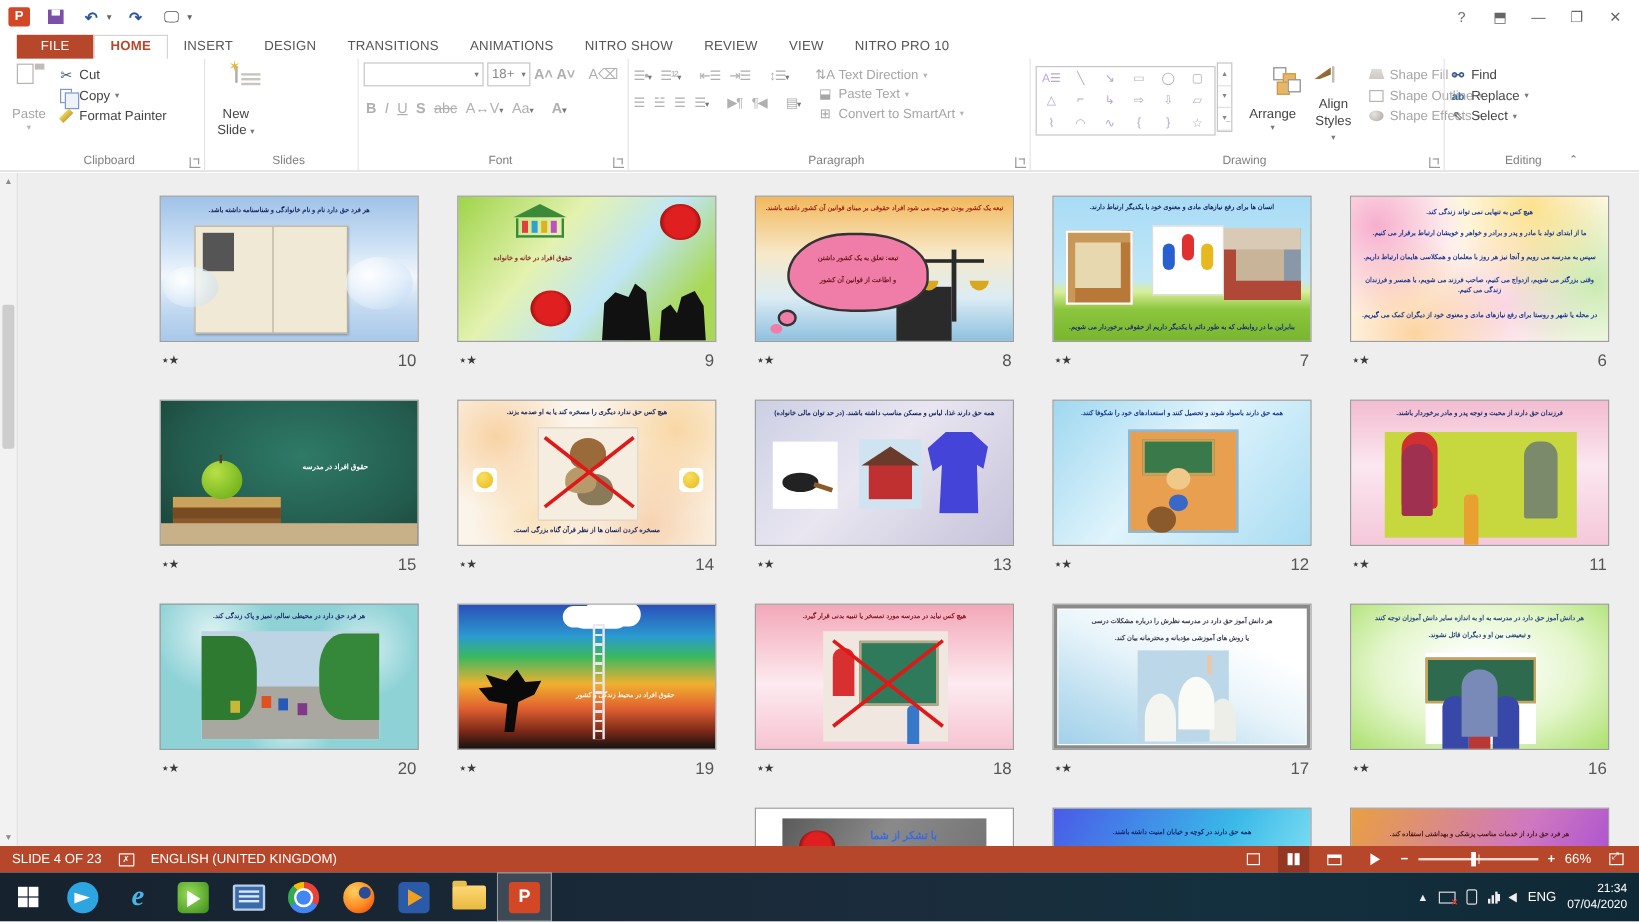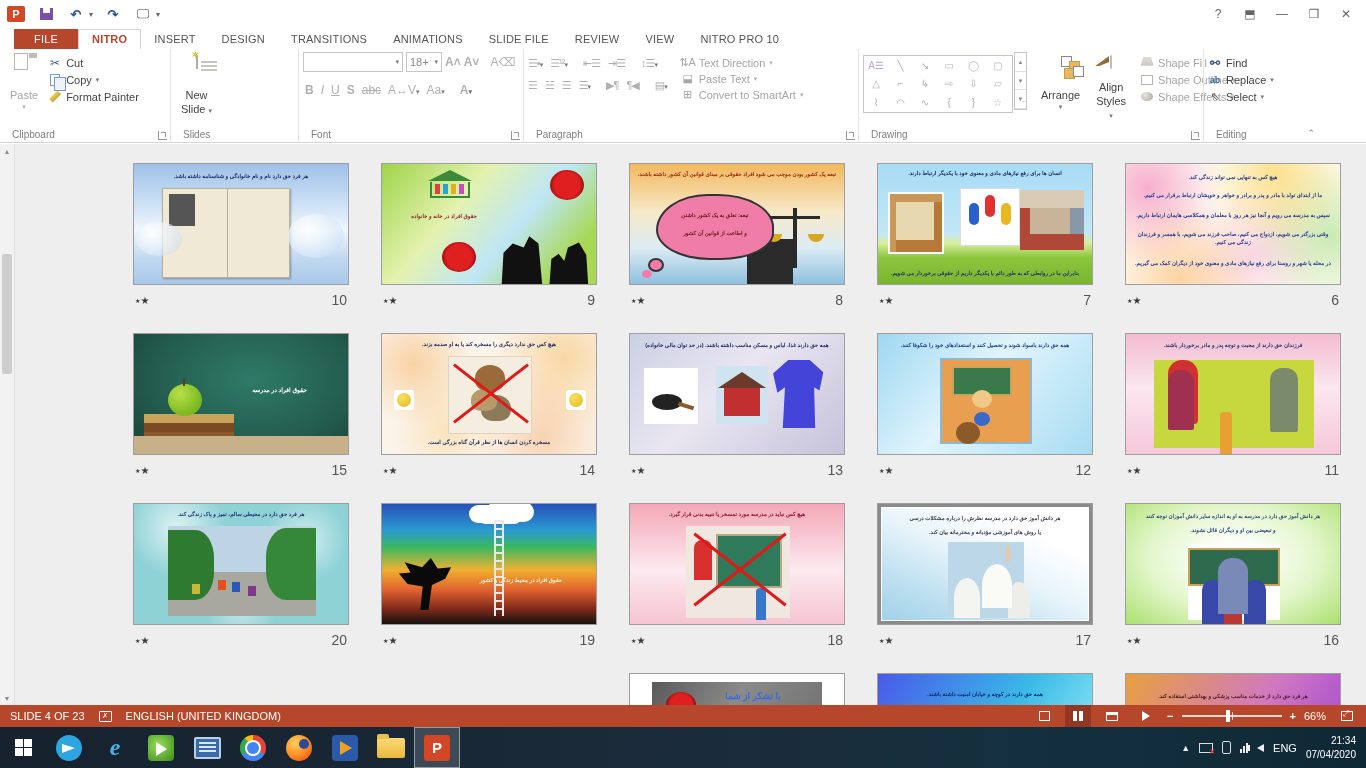--- a/index.html
+++ b/index.html
@@ -30,21 +30,21 @@
     display:flex; align-items:flex-end; }
   .tab { padding:3px 13px 4px; font-size:11px; color:#555; letter-spacing:.2px; }
   .tab.file { background:#b7472a; color:#fff; margin-left:14px; padding:4px 20px; }
   .tab.active { color:#b7472a; background:#fff; border:1px solid #d4d4d4; border-bottom:none; font-weight:bold; }
 
   
   .ribbon { position:absolute; top:49px; left:0; right:0; height:94px; background:#fff;
     border-bottom:1px solid #d4d4d4; display:flex; }
   .rgroup { position:relative; height:100%; padding:3px 4px 16px; display:flex; gap:4px; }
   .rgroup + .rgroup { border-left:1px solid #e4e4e4; }
-  .glabel { position:absolute; bottom:2px; left:12px; right:0; font-size:10px; color:#7f7f7f; }
+  .glabel { position:absolute; bottom:2px; left:12px; right:0; text-align:center; font-size:10px; color:#7f7f7f; }
   .launcher { position:absolute; bottom:2px; right:3px; width:9px; height:9px;
     border-left:1px solid #9a9a9a; border-bottom:1px solid #9a9a9a; }
   .launcher::after{content:""; position:absolute; right:1px; top:1px; width:4px; height:4px;
     border-right:1px solid #9a9a9a; border-top:1px solid #9a9a9a;}
   .bigbtn { display:flex; flex-direction:column; align-items:center; justify-content:flex-start;
     padding:4px 6px; font-size:11px; color:#444; text-align:center; line-height:1.25; }
   .bigbtn.dis { color:#a6a6a6; }
   .bigbtn .bicon { width:28px; height:30px; margin-bottom:3px; }
   .smallcol { display:flex; flex-direction:column; justify-content:flex-start; gap:4px; padding-top:4px; }
   .smallbtn { display:flex; align-items:center; gap:4px; font-size:11px; color:#444; white-space:nowrap; }
@@ -377,26 +377,26 @@
       <span class="tb-btn">⬒</span>
       <span class="tb-btn">—</span>
       <span class="tb-btn">❐</span>
       <span class="tb-btn">✕</span>
     </div>
   </div>
   <div class="signin">Sign in</div>
 
   <div class="tabrow">
     <span class="tab file">FILE</span>
-    <span class="tab active">NITRO</span>
+    <span class="tab active">HOME</span>
     <span class="tab">INSERT</span>
     <span class="tab">DESIGN</span>
     <span class="tab">TRANSITIONS</span>
     <span class="tab">ANIMATIONS</span>
-    <span class="tab">SLIDE FILE</span>
+    <span class="tab">NITRO SHOW</span>
     <span class="tab">REVIEW</span>
     <span class="tab">VIEW</span>
     <span class="tab">NITRO PRO 10</span>
   </div>
 
   <div class="ribbon">
 
     <div class="rgroup" style="width:170px;">
       <div class="bigbtn dis">
         <span class="bicon"><span class="pasteicon"></span></span>

